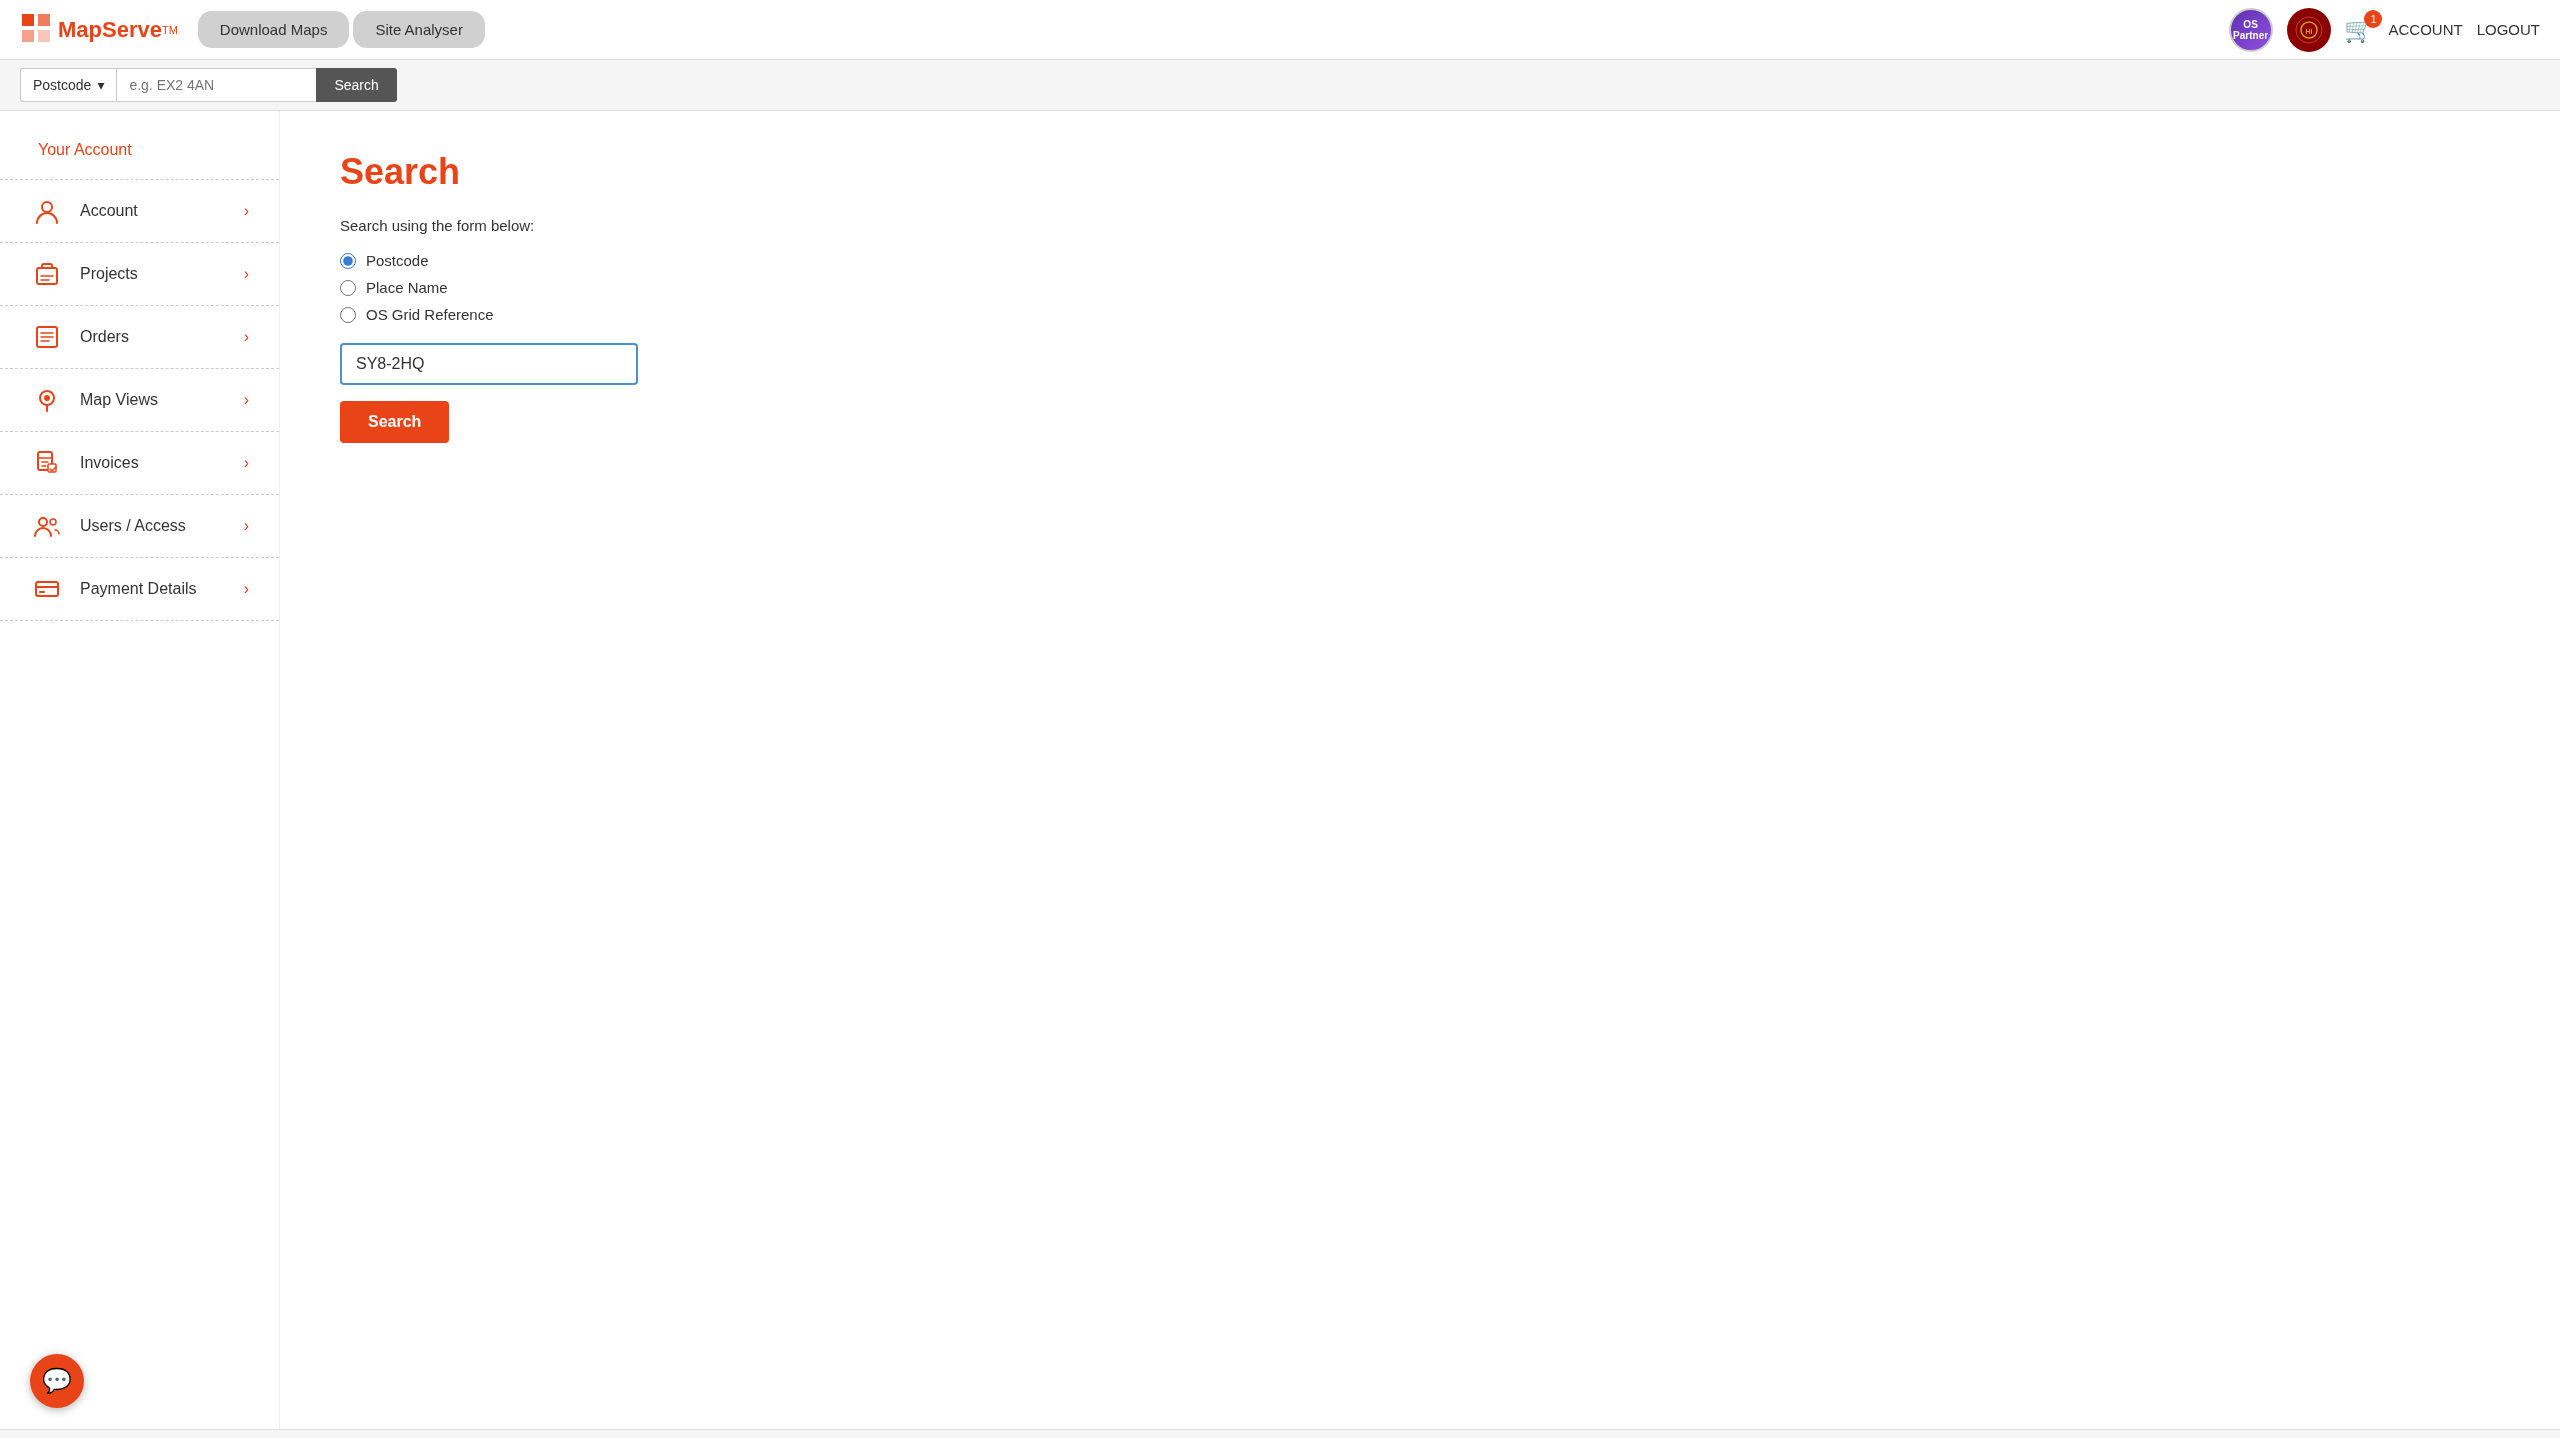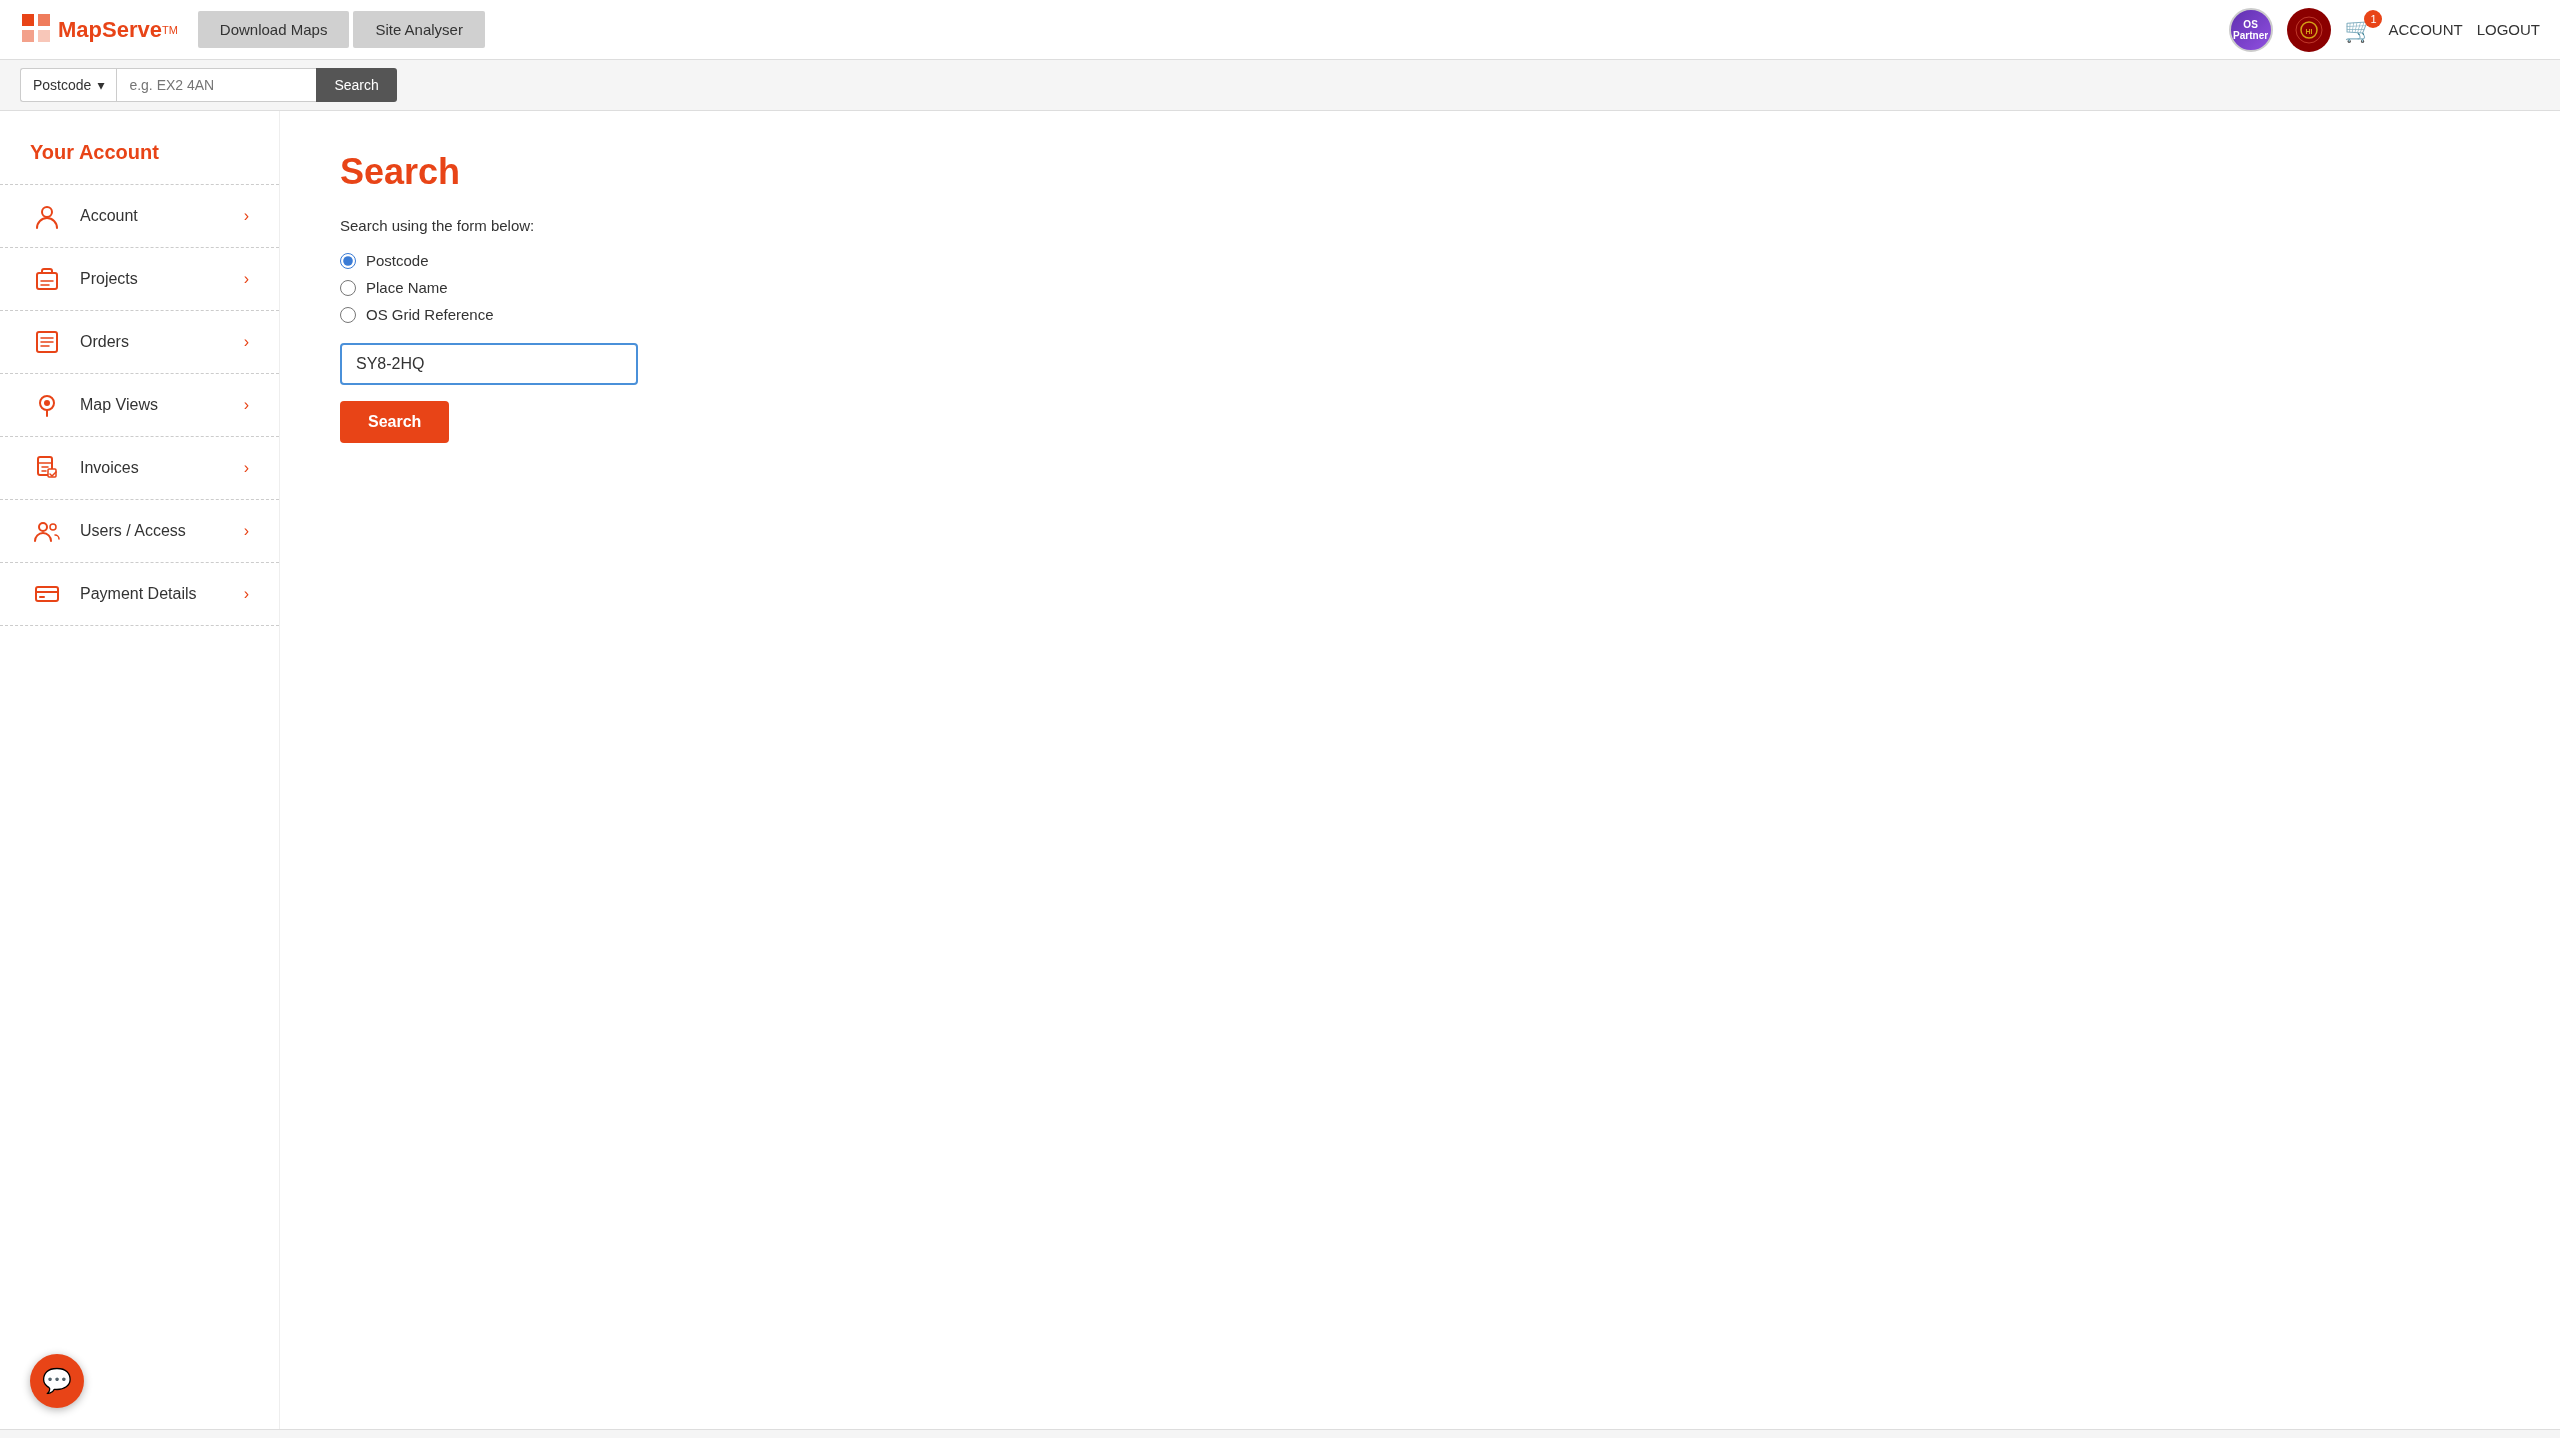--- a/index.html
+++ b/index.html
@@ -34,21 +34,21 @@
       color: #e84417;
     }
     .nav-btn {
       background: #d0d0d0;
       border: none;
       padding: 10px 22px;
       font-size: 15px;
       color: #333;
       cursor: pointer;
       margin-right: 4px;
-      border-radius: 2px;
+      border-radius: 14px;
     }
     .header-right {
       margin-left: auto;
       display: flex;
       align-items: center;
       gap: 14px;
     }
     .redcrest-badge {
       width: 44px;
       height: 44px;
@@ -140,23 +140,23 @@
 
     
     .sidebar {
       width: 280px;
       border-right: 1px solid #eee;
       padding: 30px 0;
       flex-shrink: 0;
     }
     .sidebar-title {
       color: #e84417;
-      font-size: 20px;
-      font-weight: bold;
-      padding: 0 30px 20px 30px;
+      font-size: 16px;
+      font-weight: normal;
+      padding: 0 30px 20px 38px;
     }
     .sidebar-item {
       display: flex;
       align-items: center;
       padding: 14px 30px;
       border-top: 1px dashed #ccc;
       cursor: pointer;
       text-decoration: none;
       color: #333;
     }

